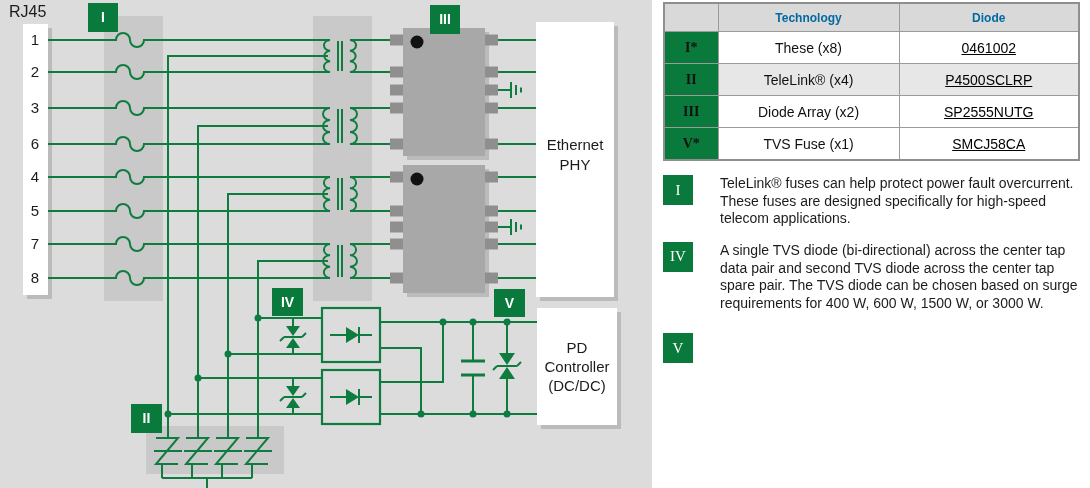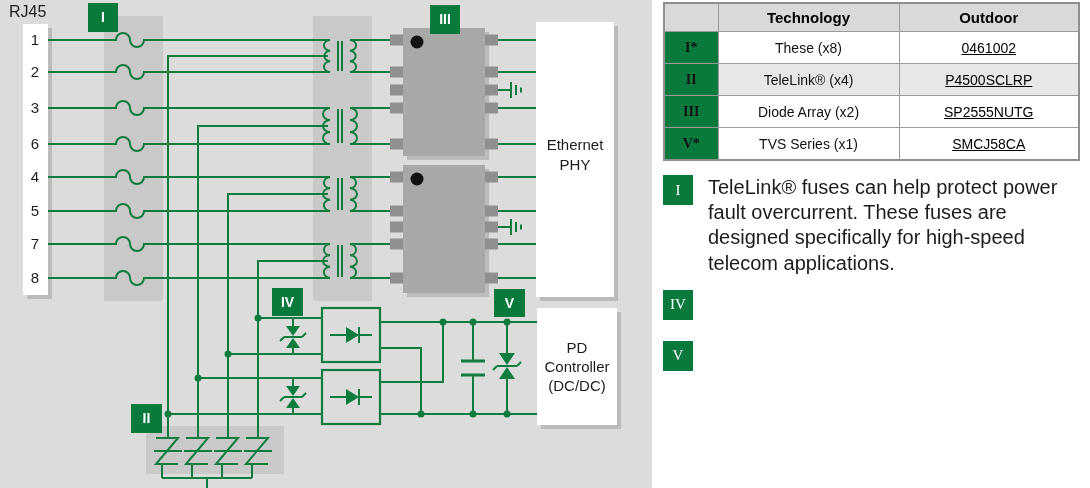--- a/index.html
+++ b/index.html
@@ -2,33 +2,33 @@
 <html><head>
 <meta charset="utf-8">
 <style>
   html,body{margin:0;padding:0;background:#fff;}
   .page{position:relative;width:1090px;height:488px;background:#fff;overflow:hidden;
         font-family:"Liberation Sans",sans-serif;}
   .diagram{position:absolute;left:0;top:0;width:655px;height:363px;}
   .panel{position:absolute;left:663px;top:2px;width:424px;}
   table.bom{width:417px;border-collapse:collapse;border:2px solid #8f8f8f;table-layout:fixed;}
   table.bom th,table.bom td{border:1px solid #9b9b9b;text-align:center;padding:0;}
-  table.bom thead th{background:#d9d9d9;height:27px;font-size:15px;color:#000000;}
+  table.bom thead th{background:#d9d9d9;height:27px;font-size:12px;color:#0369a1;}
   table.bom td{height:31px;font-size:14px;color:#111;background:#fff;}
   td.numeral{background:#0a7a3c !important;color:#fff;font-family:"Liberation Serif",serif;
              font-weight:bold;font-size:17px;}
   tr.alt td{background:#e7e7e7;}
   a.series-link{color:#000000;text-decoration:underline;font-size:14px;}
   .notes{margin-top:13px;}
   .note{display:flex;align-items:flex-start;margin-top:14px;}
   .note.gap-lg{margin-top:21px;}
   .note-badge{flex:0 0 30px;height:30px;background:#0a7a3c;color:#fff;
               font-family:"Liberation Serif",serif;font-size:15px;
               display:flex;align-items:center;justify-content:center;}
-  .note-text{margin-left:15px;font-size:20px;line-height:1.26;color:#1c1c1c;width:372px;}
+  .note-text{margin-left:27px;font-size:14px;line-height:1.26;color:#1c1c1c;width:372px;}
   .wire{stroke:#0e7c3f;stroke-width:2;fill:none;}
   .wire3{stroke:#0e7c3f;stroke-width:3;fill:none;}
   .grn{fill:#0e7c3f;}
   .band{fill:#c9c9c9;}
   .chipbody{fill:#a8a8a8;}
   .chippin{fill:#8f8f8f;}
   .shadow{fill:rgba(0,0,0,0.15);}
   .whitebox{fill:#fff;}
   .badge{fill:#0a7a3c;}
   .badge-text{fill:#fff;font-family:"Liberation Sans",sans-serif;font-size:14px;font-weight:bold;
@@ -271,53 +271,54 @@
     <table class="bom">
       <colgroup>
           <col style="width:54px">
           <col style="width:181px">
           <col style="width:180px">
         </colgroup>
       <thead>
         <tr>
           <th></th>
           <th>Technology</th>
-          <th>Outdoor</th>
+          <th>Diode</th>
         </tr>
       </thead>
       <tbody>
         <tr>
           <td class="numeral">I*</td>
           <td>These (x8)</td>
           <td><a class="series-link" href="#">0461002</a></td>
         </tr>
         <tr class="alt">
           <td class="numeral">II</td>
           <td>TeleLink® (x4)</td>
           <td><a class="series-link" href="#">P4500SCLRP</a></td>
         </tr>
         <tr>
           <td class="numeral">III</td>
           <td>Diode Array (x2)</td>
           <td><a class="series-link" href="#">SP2555NUTG</a></td>
         </tr>
         <tr>
           <td class="numeral">V*</td>
-          <td>TVS Series (x1)</td>
+          <td>TVS Fuse (x1)</td>
           <td><a class="series-link" href="#">SMCJ58CA</a></td>
         </tr>
       </tbody>
     </table>
 
     <div class="notes">
       <div class="note">
         <div class="note-badge">I</div>
         <div class="note-text">TeleLink® fuses can help protect power fault overcurrent. These fuses are designed specifically for high-speed telecom applications.</div>
       </div>
       <div class="note">
         <div class="note-badge">IV</div>
+        <div class="note-text">A single TVS diode (bi-directional) across the center tap data pair and second TVS diode across the center tap spare pair. The TVS diode can be chosen based on surge requirements for 400 W, 600 W, 1500 W, or 3000 W.</div>
       </div>
       <div class="note gap-lg">
         <div class="note-badge">V</div>
       </div>
     </div>
   </div>
 </div>
 
 </body></html>

